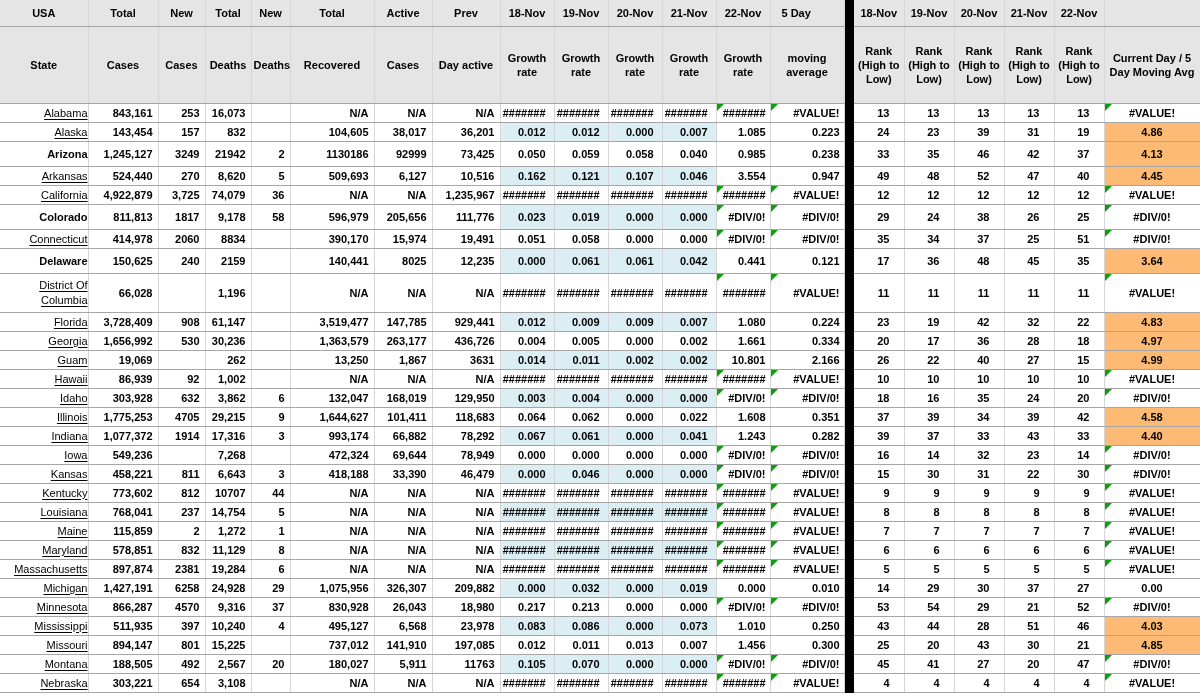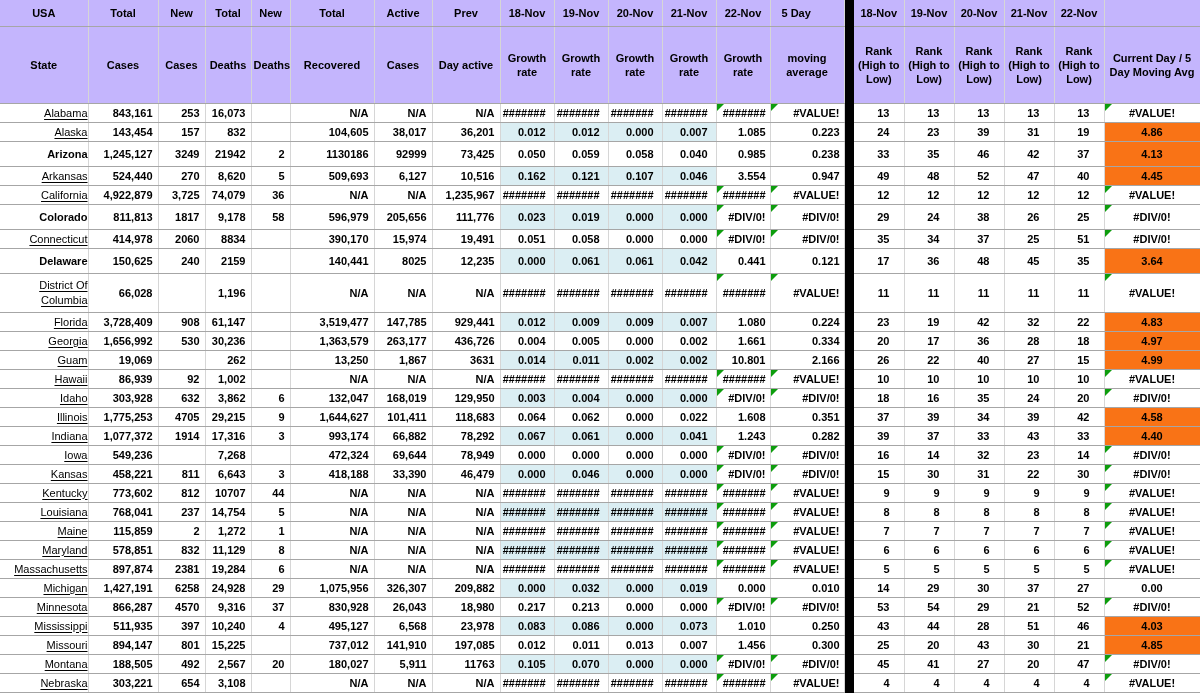--- a/index.html
+++ b/index.html
@@ -3,37 +3,37 @@
 <meta charset="utf-8">
 <style>
   html,body{margin:0;padding:0;background:#fff;}
   body{width:1200px;height:699px;overflow:hidden;font-family:"Liberation Sans","DejaVu Sans",sans-serif;}
   table{border-collapse:collapse;table-layout:fixed;width:1200px;}
   th,td{padding:0;margin:0;overflow:hidden;white-space:nowrap;font-size:11px;color:#000;
         border-right:1px solid #d6d6d6;border-bottom:1px solid #a6a6a6;position:relative;
         vertical-align:middle;}
   col.divcol{background:#000;}
   th.divider,td.divider{background:#000;border-bottom:1px solid #000;border-right:none;}
-  thead th{font-weight:bold;text-align:center;background:#c4b5fd;}
+  thead th{font-weight:bold;text-align:center;background:#e5e5e5;}
   thead tr.hr1 th{height:26px;}
   thead tr.hr2 th{height:76px;white-space:normal;line-height:14px;padding:0 2px;}
   thead th.left{text-align:left;padding-left:11px;}
   tr{height:19px;}
   tr.t{height:25px;}
   tr.d{height:39px;}
   td.state{text-align:right;padding-left:2px;white-space:normal;line-height:15px;font-weight:normal;}
   td.state.link{text-decoration:underline;text-underline-offset:2px;}
   td.state.boldname{font-weight:bold;margin-top:28px;}
   td.num{text-align:right;padding-right:5px;font-weight:bold;}
   td.g{text-align:right;padding-right:8px;font-weight:bold;}
   td.gerr{text-align:right;padding-right:4px;font-weight:bold;}
   td.blue{background:#dbeef3;}
   td.rank{text-align:right;padding-right:14px;font-weight:bold;}
   td.cur{text-align:center;font-weight:bold;}
-  td.pink{background:#f97316;}
+  td.pink{background:#fdba74;}
   .tri{position:absolute;top:0;left:0;width:0;height:0;
        border-top:7px solid #0d9d0d;border-right:7px solid transparent;}
 </style>
 </head>
 <body>
 
 <table id="sheet">
     <colgroup>
       <col style="width: 88px;">
       <col style="width: 70px;">

